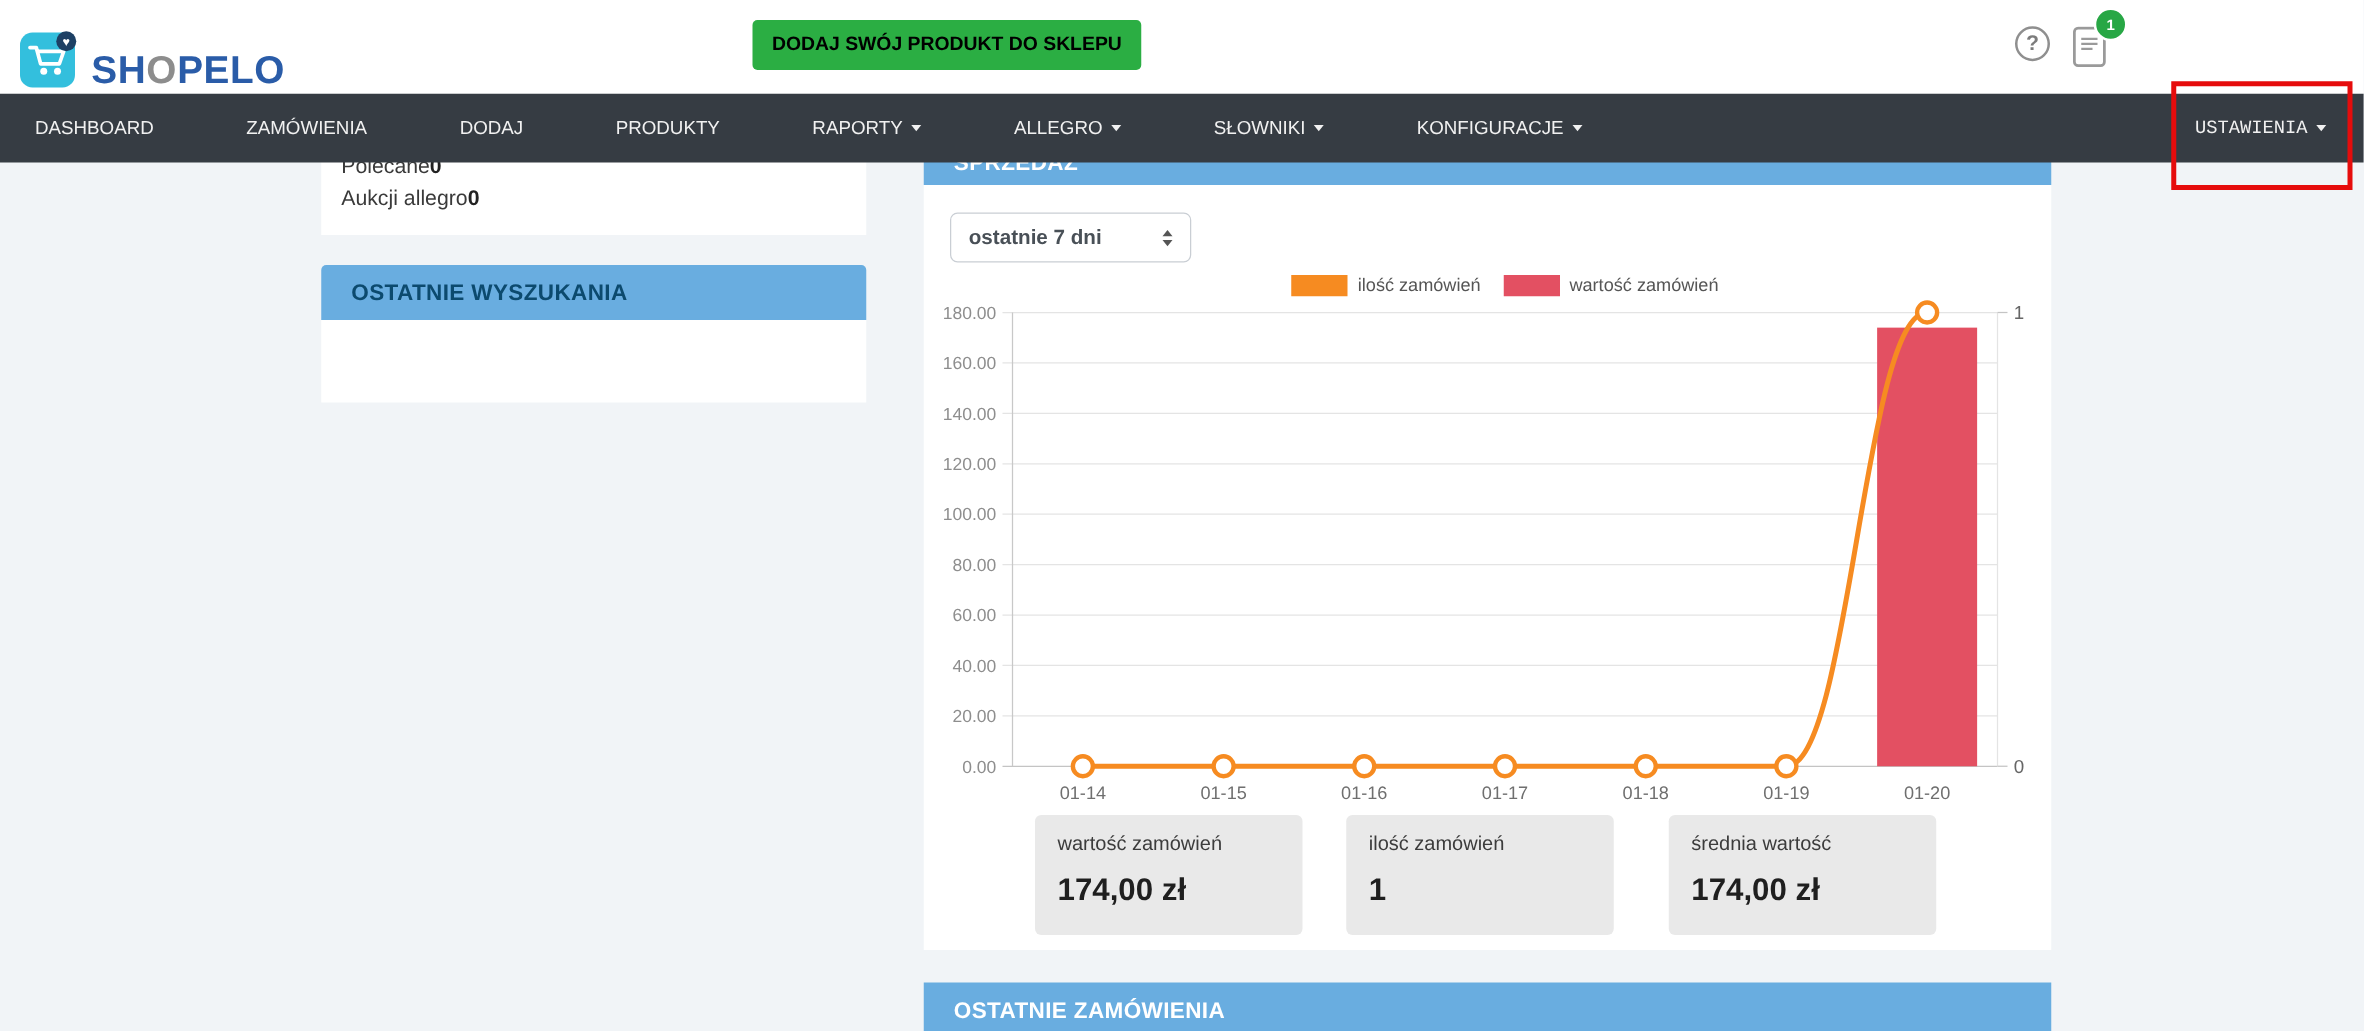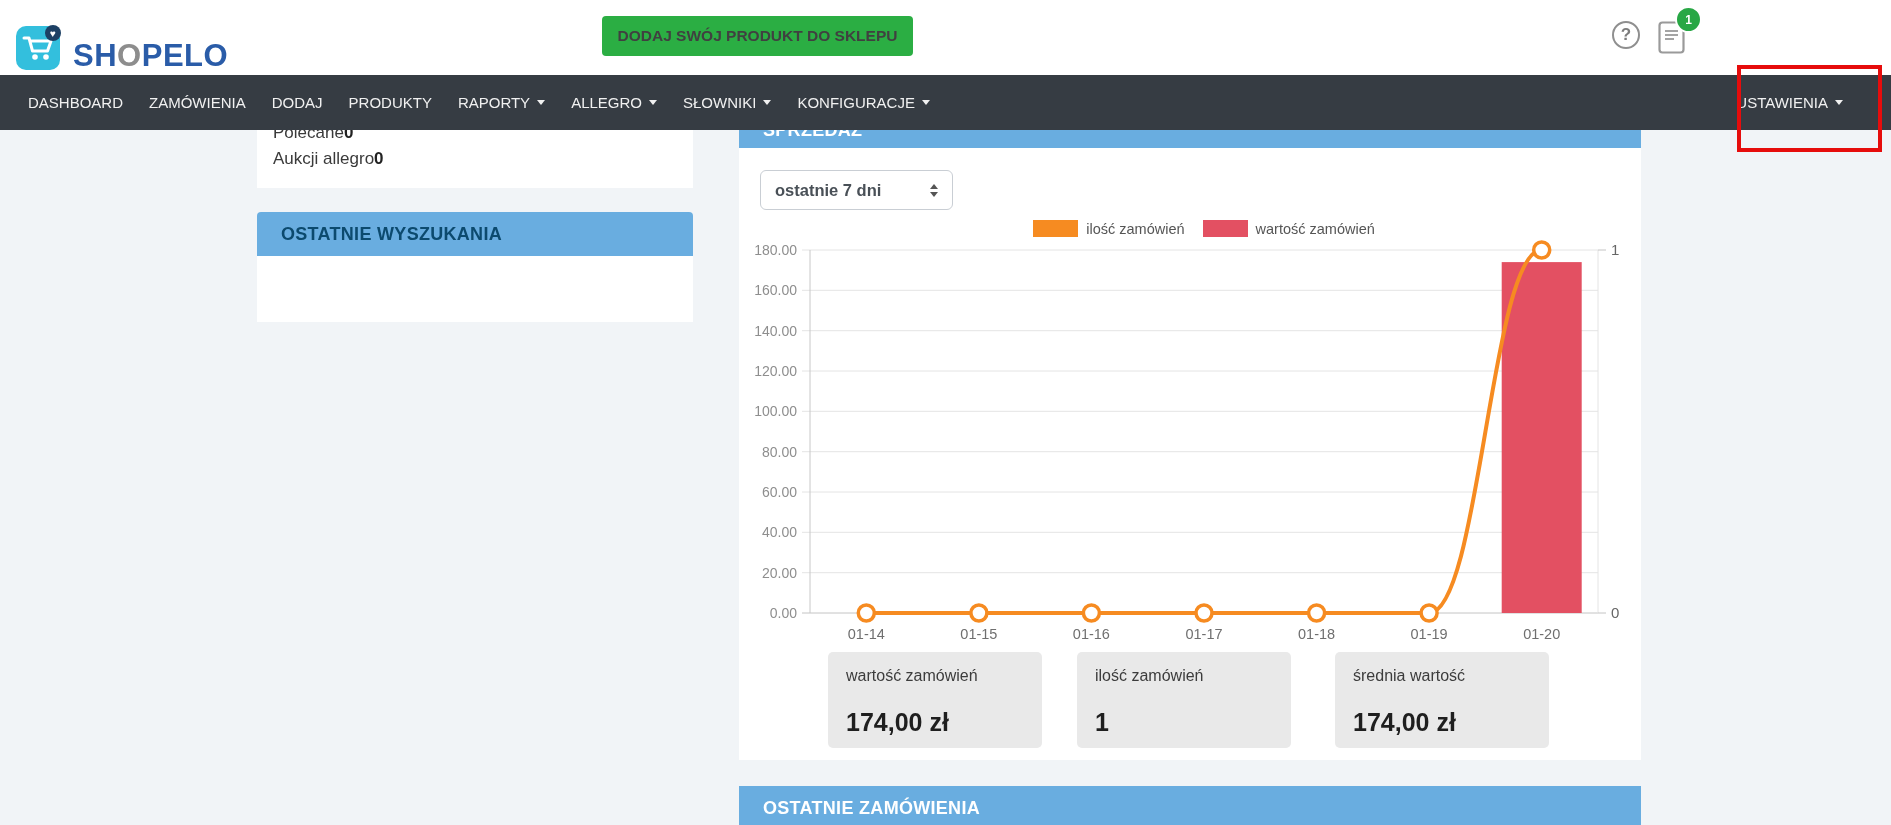--- a/index.html
+++ b/index.html
@@ -6,37 +6,37 @@
     font-family:"Liberation Sans","DejaVu Sans",sans-serif;background:#f1f4f7;}
   #stage{position:relative;width:1891px;height:825px;}
 
   
   .tophead{position:absolute;left:0;top:0;width:1891px;height:75px;background:#ffffff;z-index:20;}
   .logo{position:absolute;left:15px;top:13px;display:flex;align-items:center;gap:10px;}
   .logo-badge{position:relative;width:48px;height:48px;}
   .brand{font-size:31px;font-weight:800;letter-spacing:.5px;line-height:48px;margin-top:19px;}
   .brand .b-blue{color:#2a5ca8;} .brand .b-gray{color:#8d8d8d;}
   .add-btn{position:absolute;left:602px;top:16px;width:311px;height:40px;background:#2bae43;
-    color:#404040;font-weight:700;font-size:15.5px;border:none;border-radius:4px;
+    color:#000000;font-weight:700;font-size:15.5px;border:none;border-radius:4px;
     display:flex;align-items:center;justify-content:center;cursor:pointer;}
   .help-ic{position:absolute;left:1612px;top:21px;width:28px;height:28px;border:2px solid #8f8f8f;
     border-radius:50%;color:#7c7c7c;font-size:17px;font-weight:700;display:flex;align-items:center;justify-content:center;box-sizing:border-box;}
   .doc-ic{position:absolute;left:1658px;top:21px;}
   .notif-badge{position:absolute;left:1675px;top:6px;width:23px;height:23px;background:#28a745;
     border:2px solid #fff;border-radius:50%;color:#fff;font-size:12px;font-weight:700;
     display:flex;align-items:center;justify-content:center;box-sizing:content-box;}
 
   
   .navbar{position:absolute;left:0;top:75px;width:1891px;height:55px;background:#363c43;z-index:30;
     display:flex;align-items:center;padding-left:15px;box-sizing:border-box;}
   .nav-item{color:#f1f1f1;font-size:15px;padding:0 13px;display:flex;align-items:center;gap:7px;
     height:55px;cursor:pointer;white-space:nowrap;}
   .caret-dn{width:0;height:0;border-left:4.5px solid transparent;border-right:4.5px solid transparent;
     border-top:5px solid #f1f1f1;display:inline-block;}
-  .nav-right{margin-left:auto;padding-right:48px;}
+  .nav-right{margin-left:auto;padding-right:30px;font-family:Liberation Mono, monospace;}
   .annot-rect{position:absolute;left:1737px;top:65px;width:137px;height:79px;border:4px solid #e60c0c;
     z-index:40;pointer-events:none;}
 
   
   .side-card1{position:absolute;left:257px;top:104px;width:436px;height:84px;background:#fff;z-index:1;}
   .side-row{display:flex;justify-content:flex-start;padding:3px 16px 3px 16px;font-size:17px;color:#3a3a3a;}
   .side-row .side-val{font-weight:700;color:#222;margin-right:200px;}
   .side-rows{position:absolute;left:0;bottom:16px;width:100%;}
   .side-head{position:absolute;left:257px;top:212px;width:436px;height:44px;background:#69ade0;
     border-radius:4px 4px 0 0;color:#0c4a6e;font-weight:700;font-size:18px;line-height:44px;
@@ -59,21 +59,21 @@
   .swatch{width:45px;height:17px;display:inline-block;}
   #chart-svg{position:absolute;left:0;top:0;pointer-events:none;}
   #chart-svg text{font-family:"Liberation Sans","DejaVu Sans",sans-serif;}
   .ytick{font-size:14px;fill:#8e8e8e;}
   .rtick{font-size:15px;fill:#666;}
   .xtick{font-size:14.5px;fill:#6f6f6f;}
   .summary{position:absolute;left:0;top:504px;width:902px;height:96px;}
   .sum-box{position:absolute;top:0;width:214px;height:96px;background:#e9e9e9;border-radius:5px;
     box-sizing:border-box;padding:15px 18px;}
   .sum-label{font-size:16px;color:#3c3c3c;}
-  .sum-value{font-size:25px;font-weight:700;color:#1f1f1f;margin-top:23px;}
+  .sum-value{font-size:25px;font-weight:700;color:#1f1f1f;margin-top:13px;}
 
   .orders-head{position:absolute;left:739px;top:786px;width:902px;height:44px;background:#69ade0;
     color:#fff;font-weight:700;font-size:18px;line-height:44px;padding-left:24px;box-sizing:border-box;letter-spacing:.3px;}
 </style>
 </head>
 <body>
 
 <div id="stage">
 
   <div class="tophead">
@@ -97,21 +97,21 @@
         <rect x="1.5" y="1.5" width="24" height="30" rx="3" fill="#fff" stroke="#9a9a9a" stroke-width="2.2"></rect>
         <line x1="7" y1="10" x2="20" y2="10" stroke="#9a9a9a" stroke-width="1.8"></line>
         <line x1="7" y1="14" x2="20" y2="14" stroke="#9a9a9a" stroke-width="1.8"></line>
         <line x1="7" y1="18" x2="16" y2="18" stroke="#9a9a9a" stroke-width="1.8"></line>
       </svg>
     </div>
     <div class="notif-badge">1</div>
   </div>
 
   <nav class="navbar">
-    <div id="nav-left" style="display:flex;align-items:center;">
+    <div id="nav-left" style="display:flex;align-items:center;gap:48px;">
         <div class="nav-item">
           <span>DASHBOARD</span>
         </div>
         <div class="nav-item">
           <span>ZAMÓWIENIA</span>
         </div>
         <div class="nav-item">
           <span>DODAJ</span>
         </div>
         <div class="nav-item">

